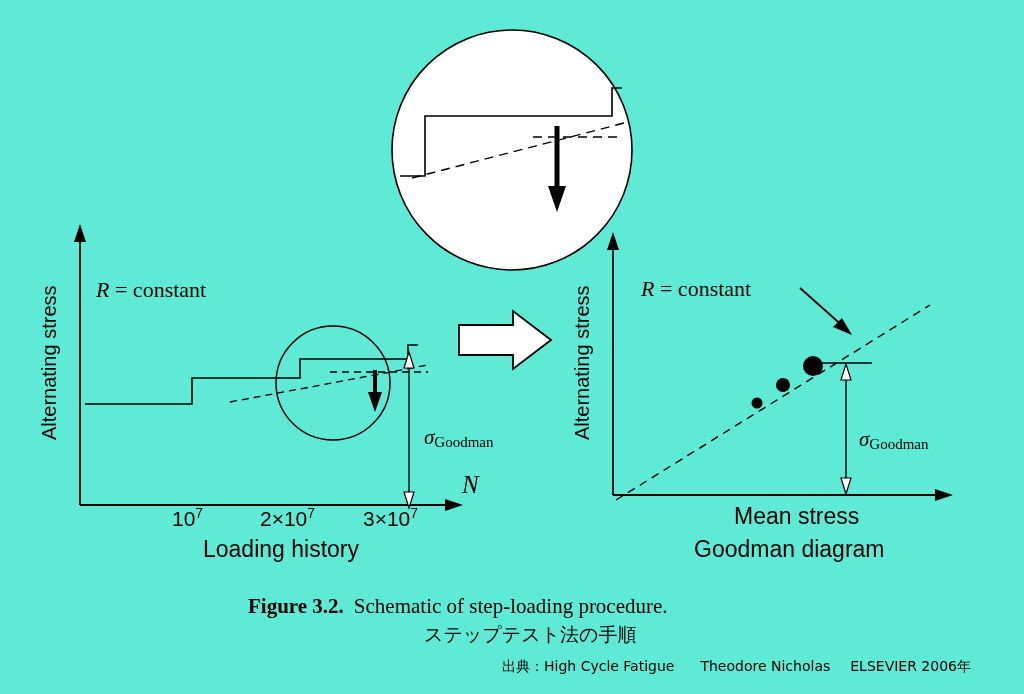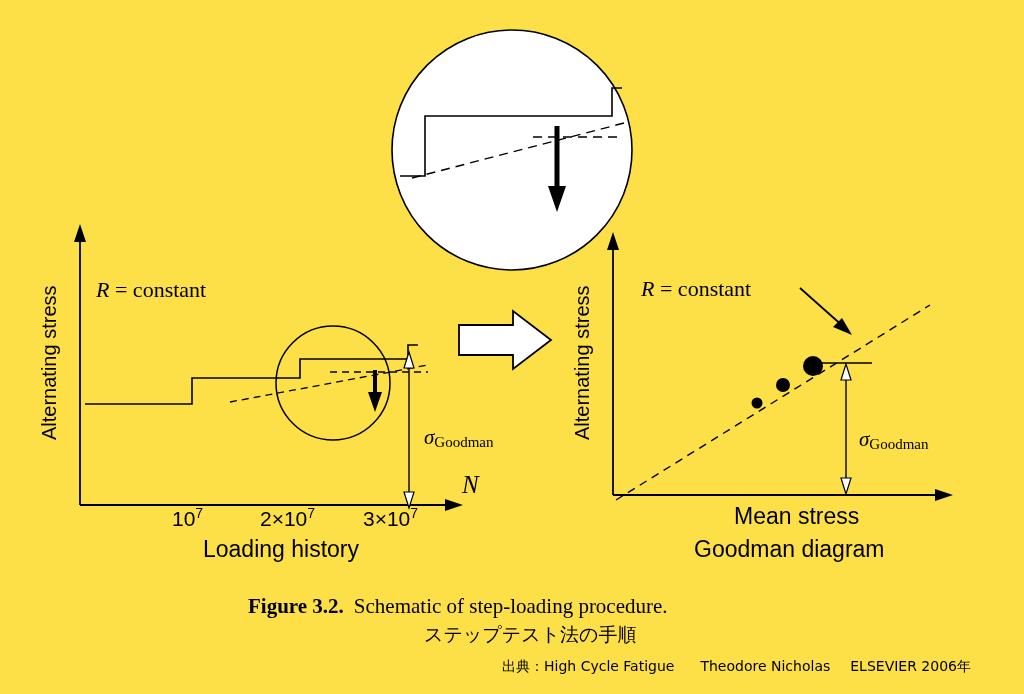--- a/index.html
+++ b/index.html
@@ -4,21 +4,21 @@
 <style>
   html, body {
     margin: 0;
     padding: 0;
     background: #ffffff;
   }
   #page {
     position: relative;
     width: 1024px;
     height: 694px;
-    background: #fde047;
+    background: #5eead4;
     font-family: "Liberation Serif", serif;
     color: #000000;
     overflow: hidden;
   }
   .svg-layer {
     position: absolute;
     left: 0;
     top: 0;
     width: 1024px;
     height: 694px;

